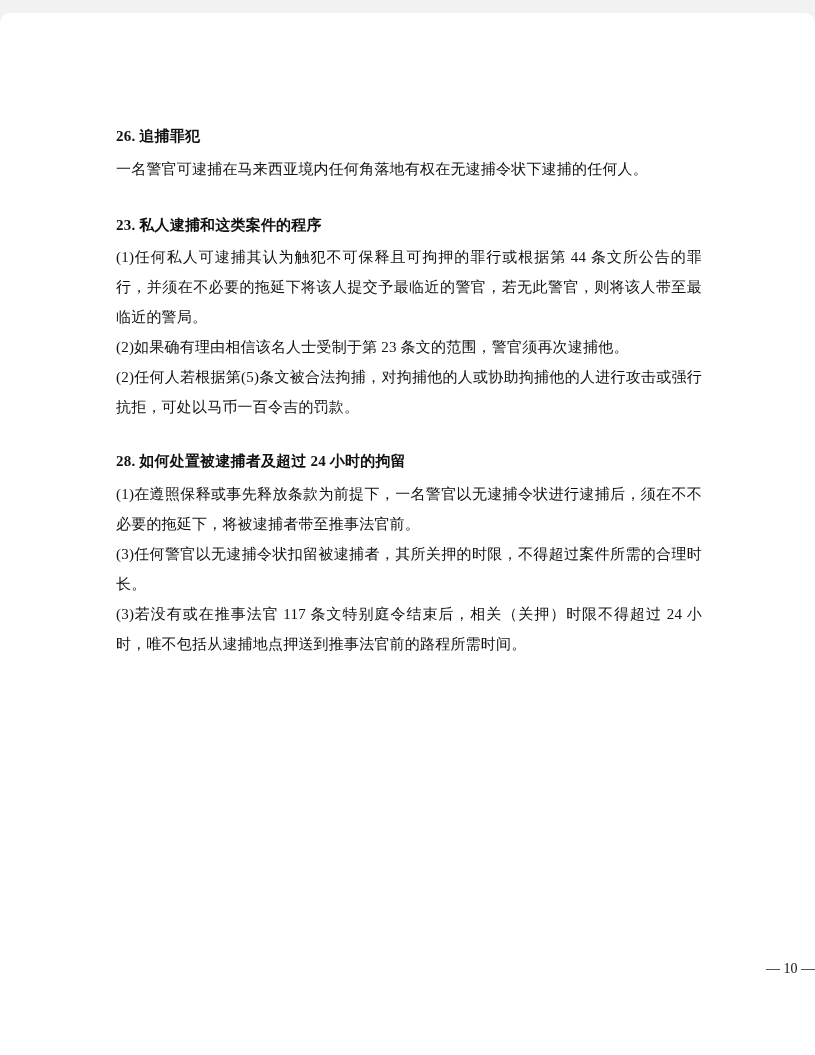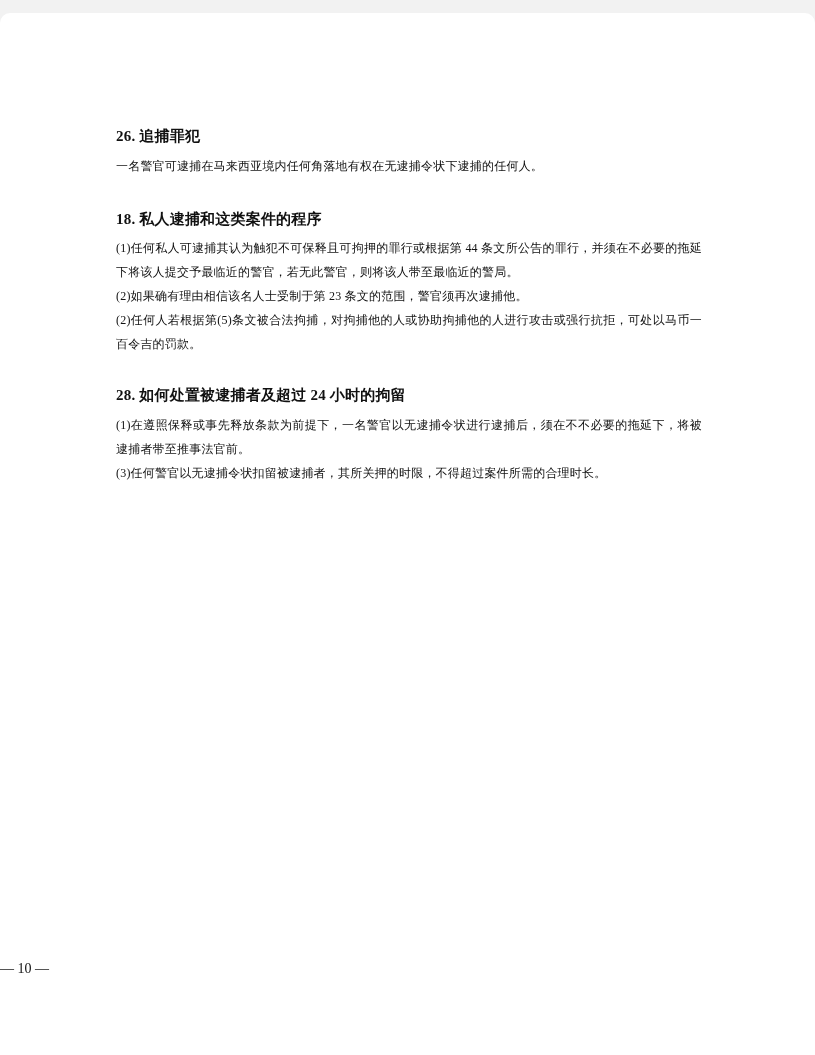--- a/index.html
+++ b/index.html
@@ -28,21 +28,21 @@
   }
   .heading {
     font-weight: bold;
     font-size: 15px;
     line-height: 1.5;
     color: #111;
     margin: 0 0 6px 0;
     letter-spacing: 0.2px;
   }
   .para {
-    font-size: 12px;
+    font-size: 15px;
     line-height: 2.0;
     color: #111;
     margin: 0;
     text-align: justify;
     text-justify: inter-ideograph;
     letter-spacing: 0.2px;
   }
   .block {
     margin-bottom: 0;
   }
@@ -50,50 +50,51 @@
     height: 30px;
   }
   .gap-md {
     height: 28px;
   }
   .footer {
     position: absolute;
     left: 0;
     top: 948px;
     width: 815px;
-    text-align: left;
+    text-align: right;
     font-size: 14px;
     color: #111;
     font-family: "Liberation Serif", "DejaVu Serif", serif;
   }
 </style>
 </head>
 <body>
 
 <div class="page">
   <div class="content">
 
     <div class="block">
       <p class="heading">26. 追捕罪犯</p>
       <p class="para">一名警官可逮捕在马来西亚境内任何角落地有权在无逮捕令状下逮捕的任何人。</p>
     </div>
 
     <div class="gap-lg"></div>
 
     <div class="block">
-      <p class="heading">18. 私人逮捕和这类案件的程序</p>
+      <p class="heading">23. 私人逮捕和这类案件的程序</p>
       <p class="para">(1)任何私人可逮捕其认为触犯不可保释且可拘押的罪行或根据第 44 条文所公告的罪行，并须在不必要的拖延下将该人提交予最临近的警官，若无此警官，则将该人带至最临近的警局。</p>
       <p class="para">(2)如果确有理由相信该名人士受制于第 23 条文的范围，警官须再次逮捕他。</p>
       <p class="para">(2)任何人若根据第(5)条文被合法拘捕，对拘捕他的人或协助拘捕他的人进行攻击或强行抗拒，可处以马币一百令吉的罚款。</p>
     </div>
 
     <div class="gap-md"></div>
 
     <div class="block">
       <p class="heading">28. 如何处置被逮捕者及超过 24 小时的拘留</p>
       <p class="para">(1)在遵照保释或事先释放条款为前提下，一名警官以无逮捕令状进行逮捕后，须在不不必要的拖延下，将被逮捕者带至推事法官前。</p>
       <p class="para">(3)任何警官以无逮捕令状扣留被逮捕者，其所关押的时限，不得超过案件所需的合理时长。</p>
+      <p class="para">(3)若没有或在推事法官 117 条文特别庭令结束后，相关（关押）时限不得超过 24 小时，唯不包括从逮捕地点押送到推事法官前的路程所需时间。</p>
     </div>
 
   </div>
 
   <div class="footer">— 10 —</div>
 </div>
 
 </body></html>

